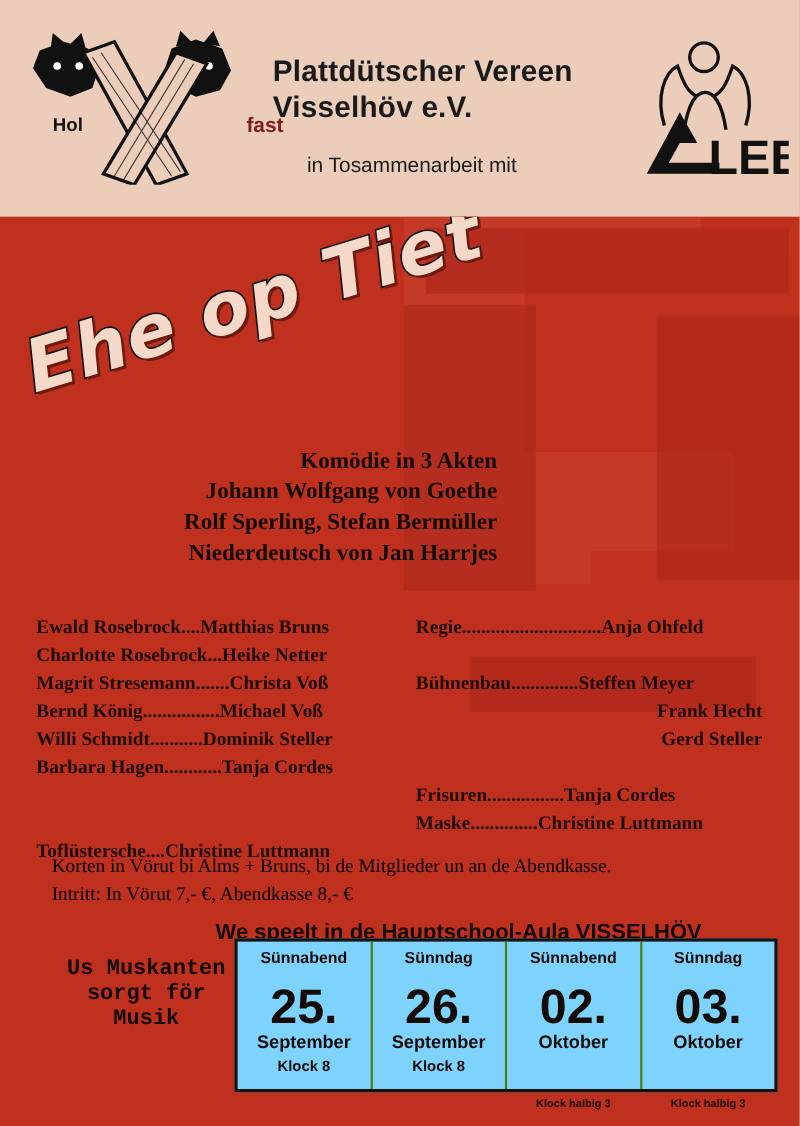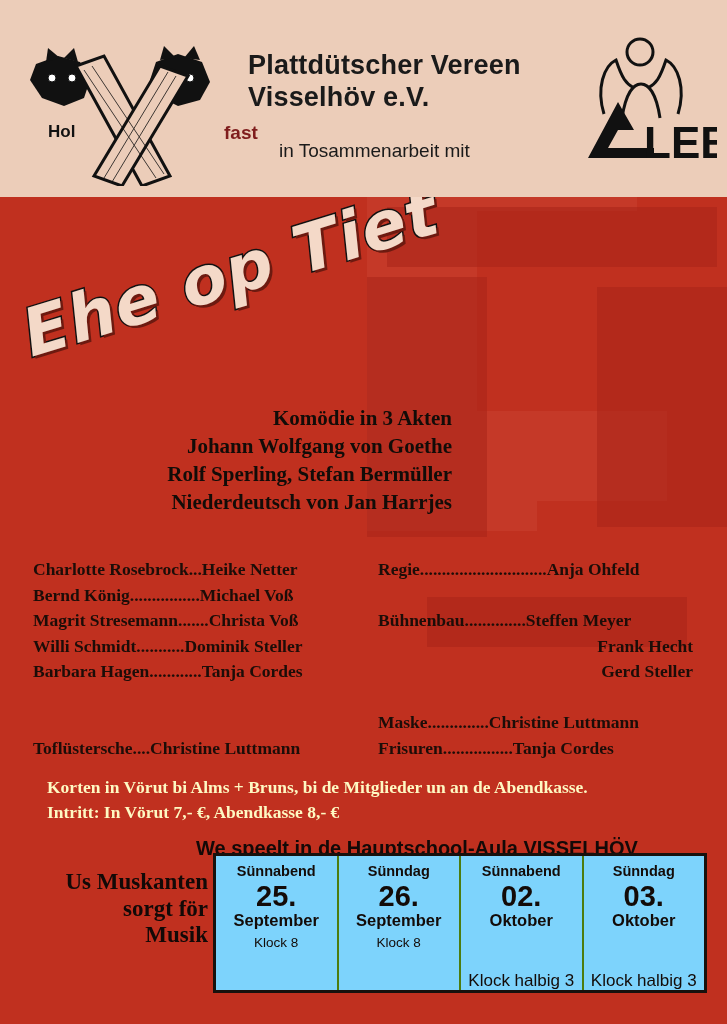--- a/index.html
+++ b/index.html
@@ -24,21 +24,21 @@
   }
   .header {
     position: relative;
     height: 197px;
     background: #eccdb9;
     box-sizing: border-box;
   }
   .logo-left {
     position: absolute;
     left: 18px;
-    top: 36px;
+    top: 18px;
     width: 200px;
     height: 150px;
     text-decoration: underline;
   }
   .logo-left svg { display: block; }
   .club-name {
     position: absolute;
     left: 232px;
     top: 50px;
     color: #1a1a1a;
@@ -161,47 +161,47 @@
   .cast-row .dots { letter-spacing: 0px; }
   .cast-gap { height: 25.5px; }
   .cast-gap2 { height: 51px; }
   .r-right { text-align: right; }
 
   
   .info {
     position: absolute;
     left: 47px;
     top: 578px;
-    color: #fef9c3;
+    color: #000000;
     font-family: "Liberation Serif", serif;
-    font-weight: bold;
+    font-weight: normal;
     font-size: 17.5px;
     line-height: 1.45;
   }
   .venue {
     position: absolute;
     left: 196px;
     top: 640px;
     color: #130907;
     font-family: "Liberation Sans", sans-serif;
     font-weight: bold;
     font-size: 20px;
   }
 
   
   .music {
     position: absolute;
     left: 58px;
     top: 672px;
     width: 150px;
-    text-align: right;
+    text-align: center;
     color: #120907;
-    font-family: Liberation Serif, serif;
-    font-weight: bold;
-    font-size: 23px;
+    font-family: Liberation Mono, monospace;
+    font-weight: bold;
+    font-size: 20px;
     line-height: 1.16;
   }
 
   
   .dates {
     position: absolute;
     left: 213px;
     top: 656px;
     width: 494px;
     height: 140px;
@@ -220,36 +220,36 @@
   }
   .date-cell + .date-cell {
     border-left: 2px solid #4d7c0f;
   }
   .dow {
     font-size: 14.5px;
     font-weight: bold;
     line-height: 1.1;
   }
   .dnum {
-    font-size: 29px;
+    font-size: 44px;
     font-weight: bold;
     line-height: 1.05;
-    margin-top: 1px;
+    margin-top: 13px;
   }
   .dmon {
     font-size: 16.5px;
     font-weight: bold;
     line-height: 1.1;
   }
   .dtime {
     font-size: 13.5px;
-    font-weight: normal;
+    font-weight: bold;
     margin-top: 5px;
   }
-  .dtime-sm { font-size: 17px; margin-top: 41px; }
+  .dtime-sm { font-size: 10px; margin-top: 41px; }
 </style>
 </head>
 <body>
 
 <div class="poster">
 
   <div class="header">
 
     <div class="logo-left">
       <svg viewBox="0 0 200 150" width="200" height="150">
@@ -328,27 +328,30 @@
     <div class="credits">
       <div>Komödie in 3 Akten</div>
       <div>Johann Wolfgang von Goethe</div>
       <div>Rolf Sperling, Stefan Bermüller</div>
       <div>Niederdeutsch von Jan Harrjes</div>
     </div>
 
     <div class="cast">
       <div class="cast-col-left">
         <div class="cast-row">
+          <span>Ewald Rosebrock</span><span class="dots">....</span><span>Matthias Bruns</span>
+        </div>
+        <div class="cast-row">
           <span>Charlotte Rosebrock</span><span class="dots">...</span><span>Heike Netter</span>
         </div>
         <div class="cast-row">
+          <span>Magrit Stresemann</span><span class="dots">.......</span><span>Christa Voß</span>
+        </div>
+        <div class="cast-row">
           <span>Bernd König</span><span class="dots">................</span><span>Michael Voß</span>
-        </div>
-        <div class="cast-row">
-          <span>Magrit Stresemann</span><span class="dots">.......</span><span>Christa Voß</span>
         </div>
         <div class="cast-row">
           <span>Willi Schmidt</span><span class="dots">...........</span><span>Dominik Steller</span>
         </div>
         <div class="cast-row">
           <span>Barbara Hagen</span><span class="dots">............</span><span>Tanja Cordes</span>
         </div>
         <div class="cast-gap2"></div>
         <div class="cast-row">
           <span>Toflüstersche</span><span class="dots">....</span><span>Christine Luttmann</span>
@@ -364,24 +367,24 @@
           <span>Bühnenbau</span><span class="dots">..............</span><span>Steffen Meyer</span>
         </div>
         <div class="cast-row r-right">
           <span>Frank Hecht</span>
         </div>
         <div class="cast-row r-right">
           <span>Gerd Steller</span>
         </div>
         <div class="cast-gap"></div>
         <div class="cast-row">
+          <span>Frisuren</span><span class="dots">................</span><span>Tanja Cordes</span>
+        </div>
+        <div class="cast-row">
           <span>Maske</span><span class="dots">..............</span><span>Christine Luttmann</span>
-        </div>
-        <div class="cast-row">
-          <span>Frisuren</span><span class="dots">................</span><span>Tanja Cordes</span>
         </div>
       </div>
     </div>
 
     <div class="info">
       <div>Korten in Vörut bi Alms + Bruns, bi de Mitglieder un an de Abendkasse.</div>
       <div>Intritt: In Vörut 7,- €, Abendkasse 8,- €</div>
     </div>
 
     <div class="venue">We speelt in de Hauptschool-Aula VISSELHÖV</div>

